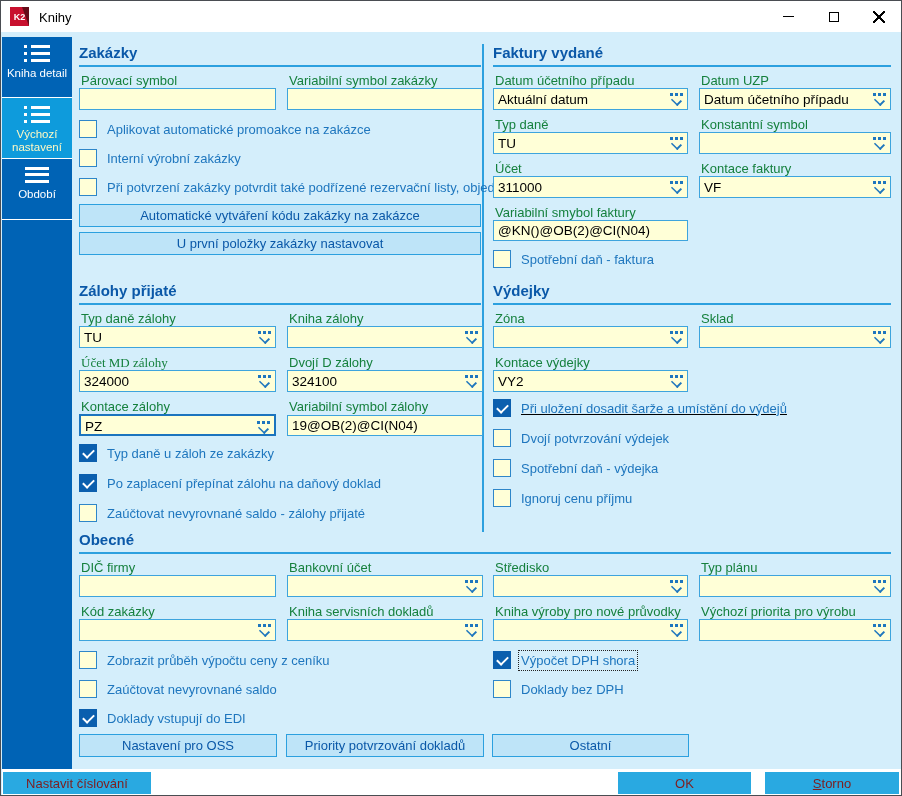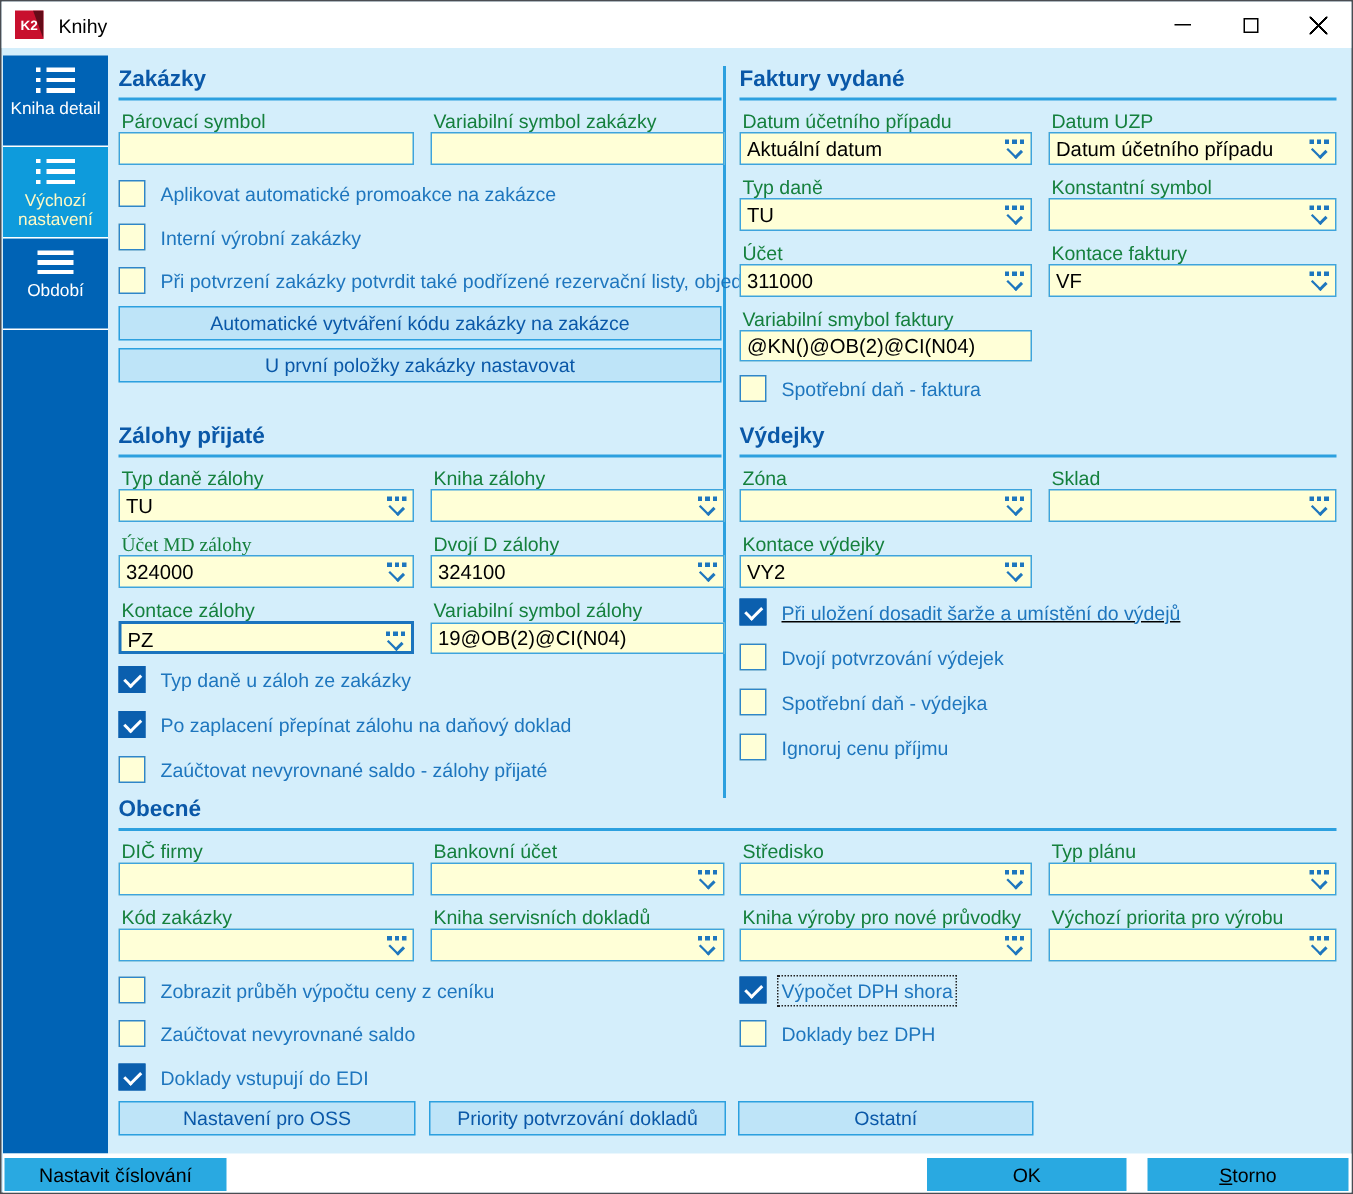--- a/index.html
+++ b/index.html
@@ -59,21 +59,21 @@
   .cb.checked::after { content:""; position:absolute; left:3px; top:4px; width:9px; height:5px;
         border-left:2px solid #fff; border-bottom:2px solid #fff; transform:rotate(-45deg); }
   .cb-lbl { font-size:13px; color:#1E76BE; white-space:nowrap; }
   .cb-lbl.kbfocus { outline:1px dotted #222; outline-offset:2px; }
   
   .cbtn { position:absolute; height:23px; background:#BEE4F8; border:1px solid #2CA0DF;
           color:#0A58A8; font-size:13px; display:flex; align-items:center; justify-content:center;
           cursor:pointer; white-space:nowrap; }
   
   .footerbar { position:absolute; left:1px; top:768px; width:900px; height:27px; background:#ffffff; }
-  .fbtn { position:absolute; top:3px; height:22px; background:#29A9E1; color:#000000; font-size:13px;
+  .fbtn { position:absolute; top:3px; height:22px; background:#29A9E1; color:#7f1d1d; font-size:13px;
           display:flex; align-items:center; justify-content:center; cursor:pointer; }
   .u { text-decoration:underline; }
 </style>
 </head>
 <body>
 
 <div class="window">
 
   <div class="titlebar">
     <div class="logo">

